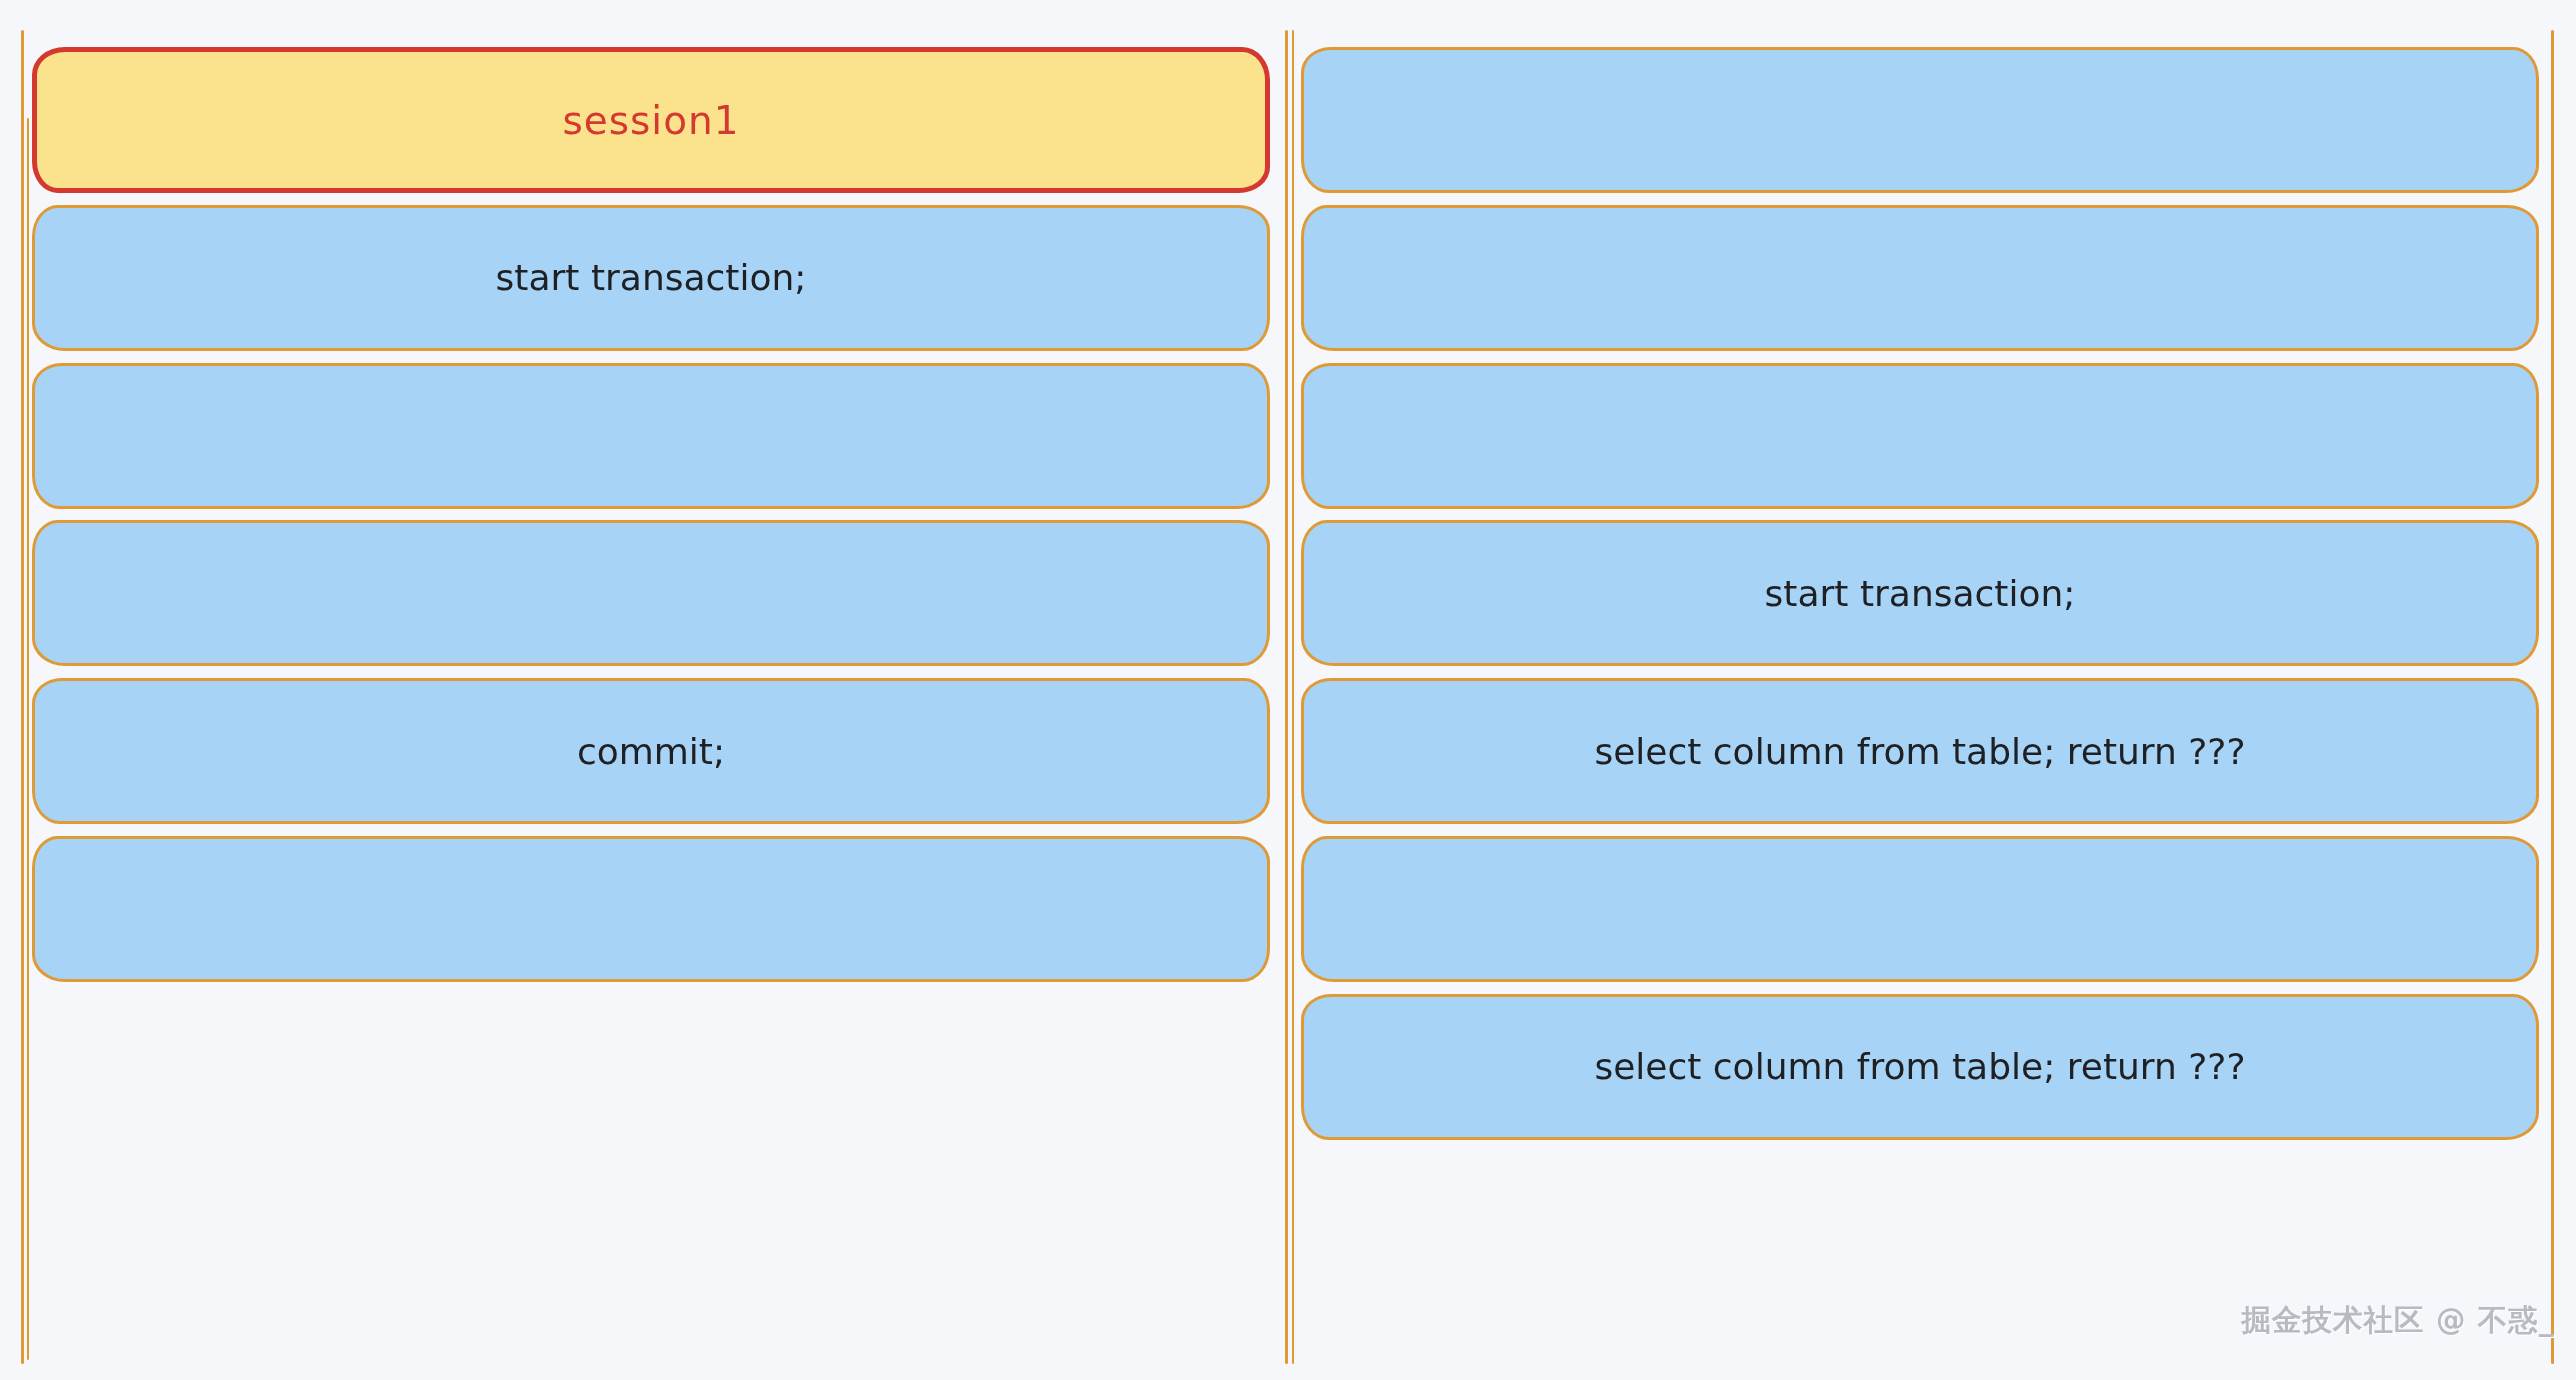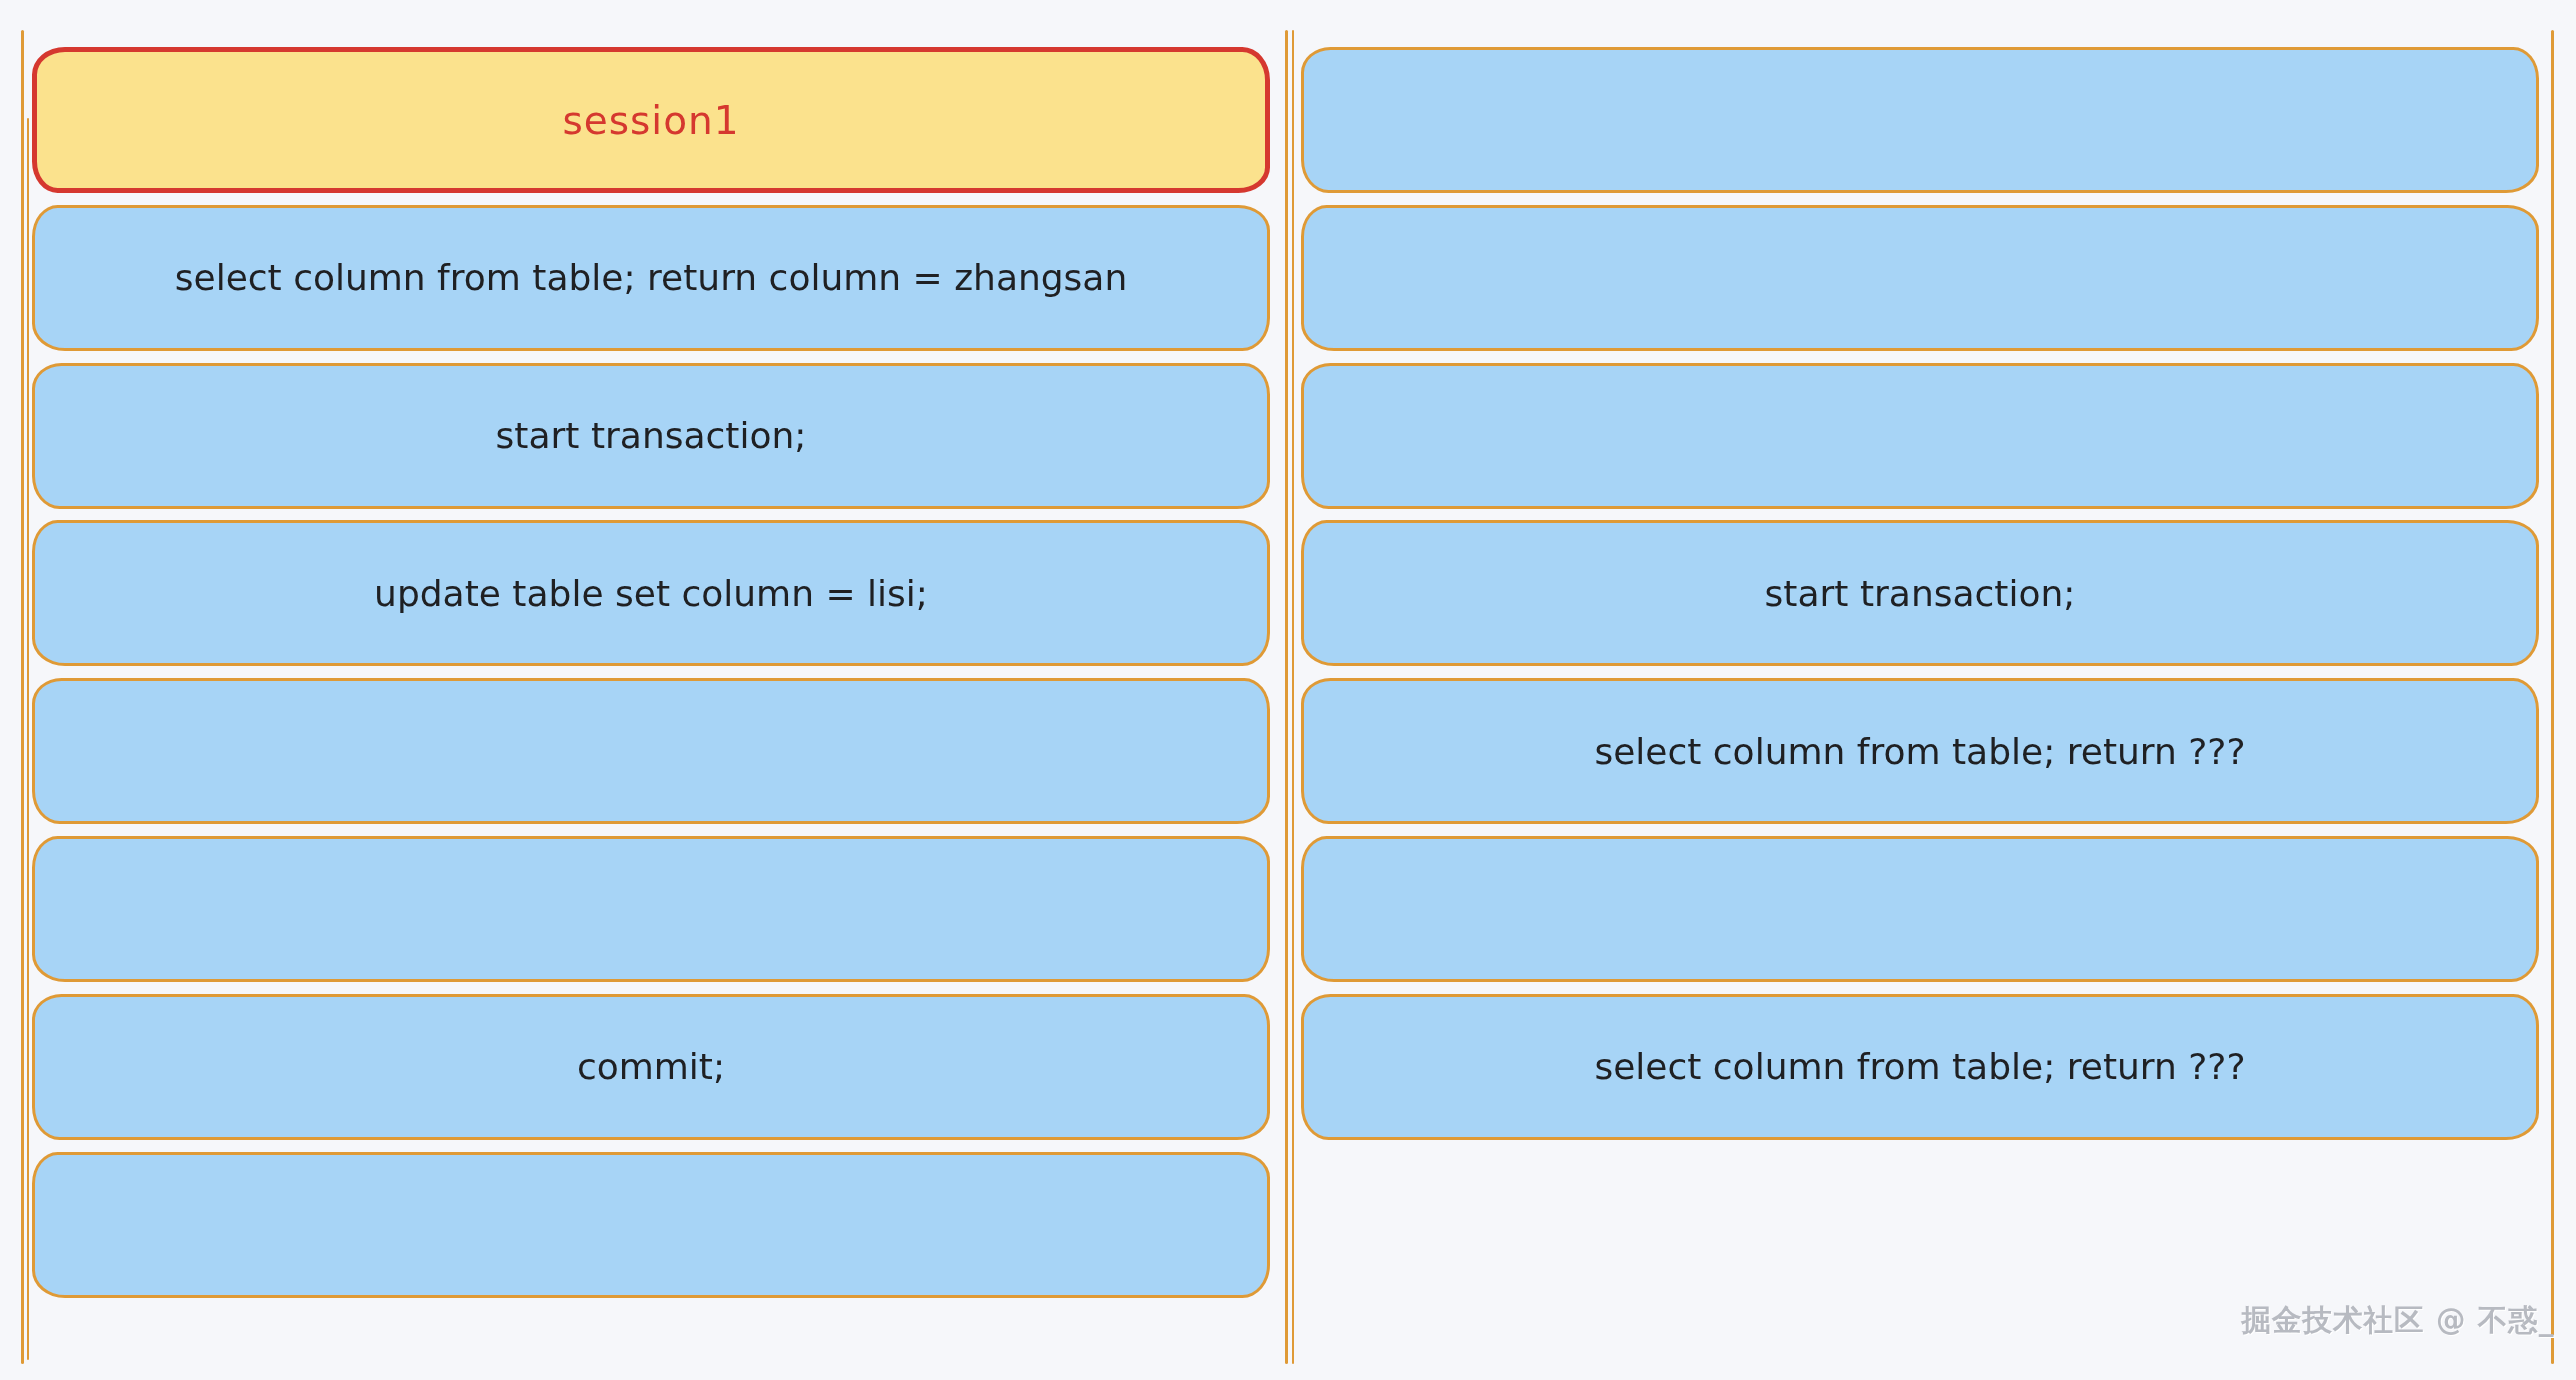--- a/index.html
+++ b/index.html
@@ -98,27 +98,21 @@
   <div class="lane-line line-left2"></div>
   <div class="lane-line line-mid-a"></div>
   <div class="lane-line line-mid-b"></div>
   <div class="lane-line line-right"></div>
 
   <div class="lane lane-1">
     <div class="box header">
       <span>session1</span>
     </div>
     <div class="box stmt">
-      <span>select column from table; return column = zhangsan</span>
-    </div>
-    <div class="box stmt">
       <span>start transaction;</span>
-    </div>
-    <div class="box stmt">
-      <span>update table set column = lisi;</span>
     </div>
     <div class="box stmt">
       <span></span>
     </div>
     <div class="box stmt">
       <span></span>
     </div>
     <div class="box stmt">
       <span>commit;</span>
     </div>

